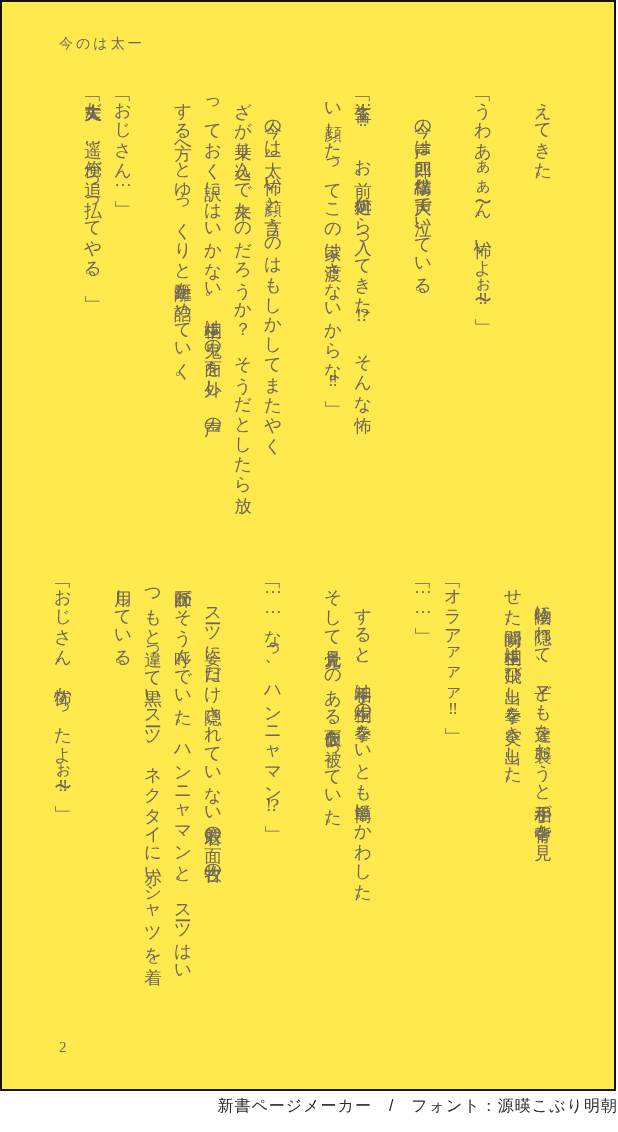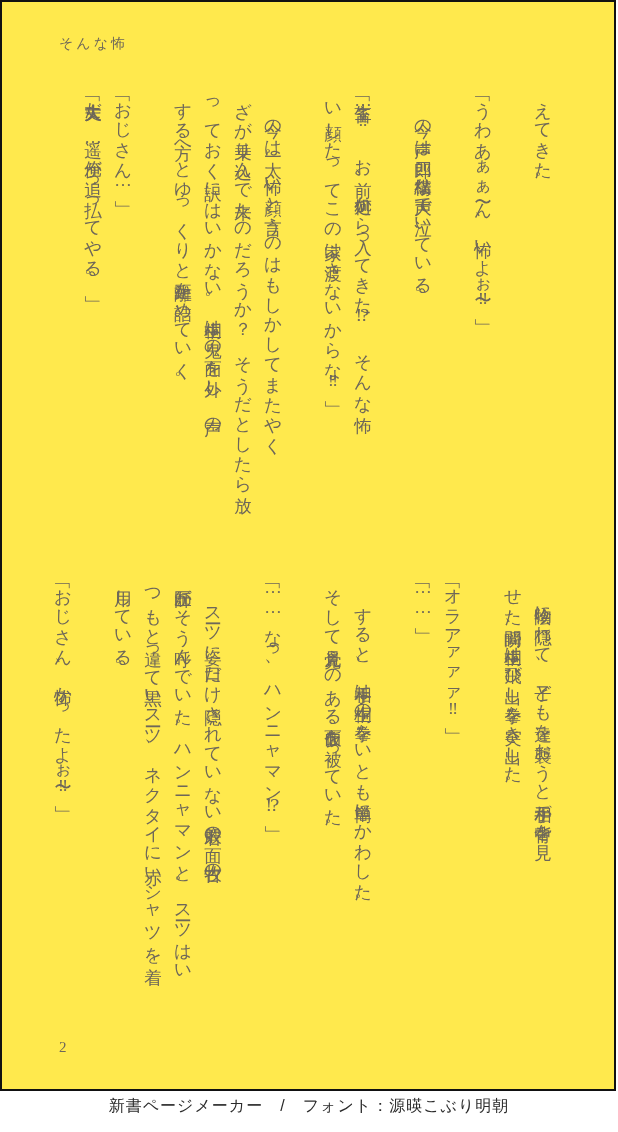--- a/index.html
+++ b/index.html
@@ -63,35 +63,35 @@
     width: 30px;          
     line-height: 30px;    
     white-space: pre;
   }
   
   .footer {
     position: absolute;
     left: 0;
     top: 1096px;
     width: 618px;
-    text-align: center;
+    text-align: right;
     font-family: "Liberation Sans", "DejaVu Sans", sans-serif;
     font-size: 16px;
     letter-spacing: 1px;
     color: #2b2b2b;
   }
 </style>
 </head>
 <body>
 
 <div class="stage">
 
   <div class="page" style="background: rgb(255, 233, 77); border-color: rgb(17, 17, 17);">
 
-    <div class="page-title" style="color: rgb(110, 103, 89);">そんな怖</div>
+    <div class="page-title" style="color: rgb(110, 103, 89);">今のは太一</div>
 
     <div class="dan dan-upper" style="color: rgb(110, 103, 89);">
         <p class="line">えてきた。</p>
         <p class="line blank"></p>
         <p class="line">「うわあぁぁ〜ん、怖いよぉ〜‼」</p>
         <p class="line blank"></p>
         <p class="line">　今の声は四郎。結構な大声で泣いている。</p>
         <p class="line blank"></p>
         <p class="line">「畜生…‼　お前、何処から入ってきた⁉　そんな怖</p>
         <p class="line">い顔したってこの家は渡さないからな‼」</p>

